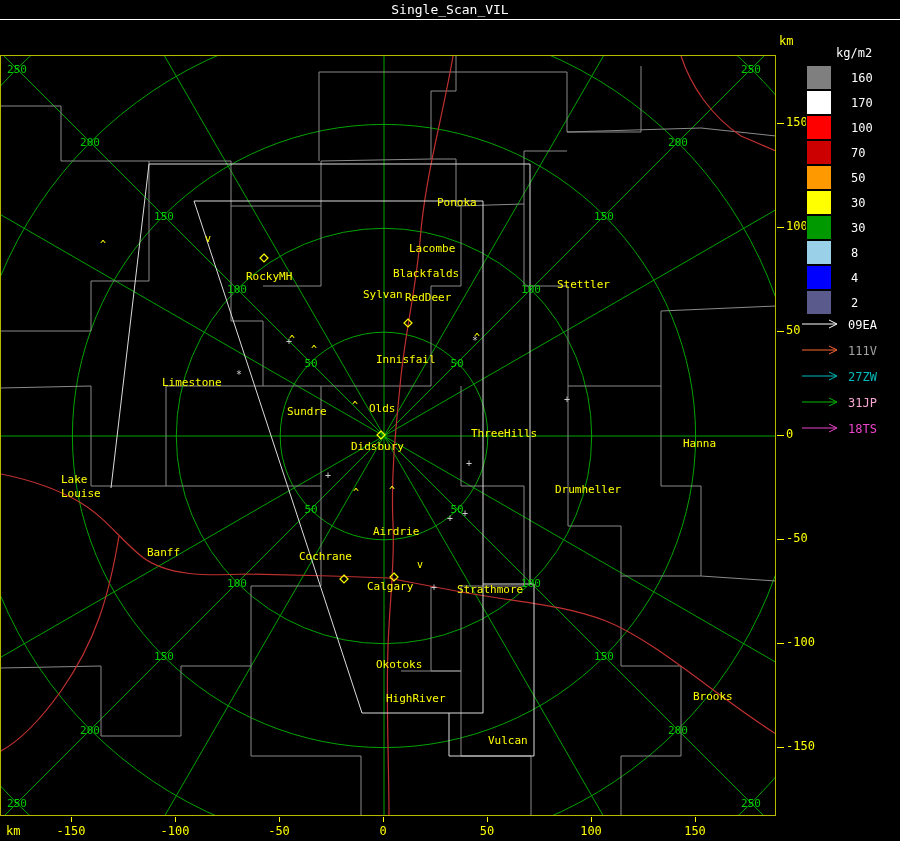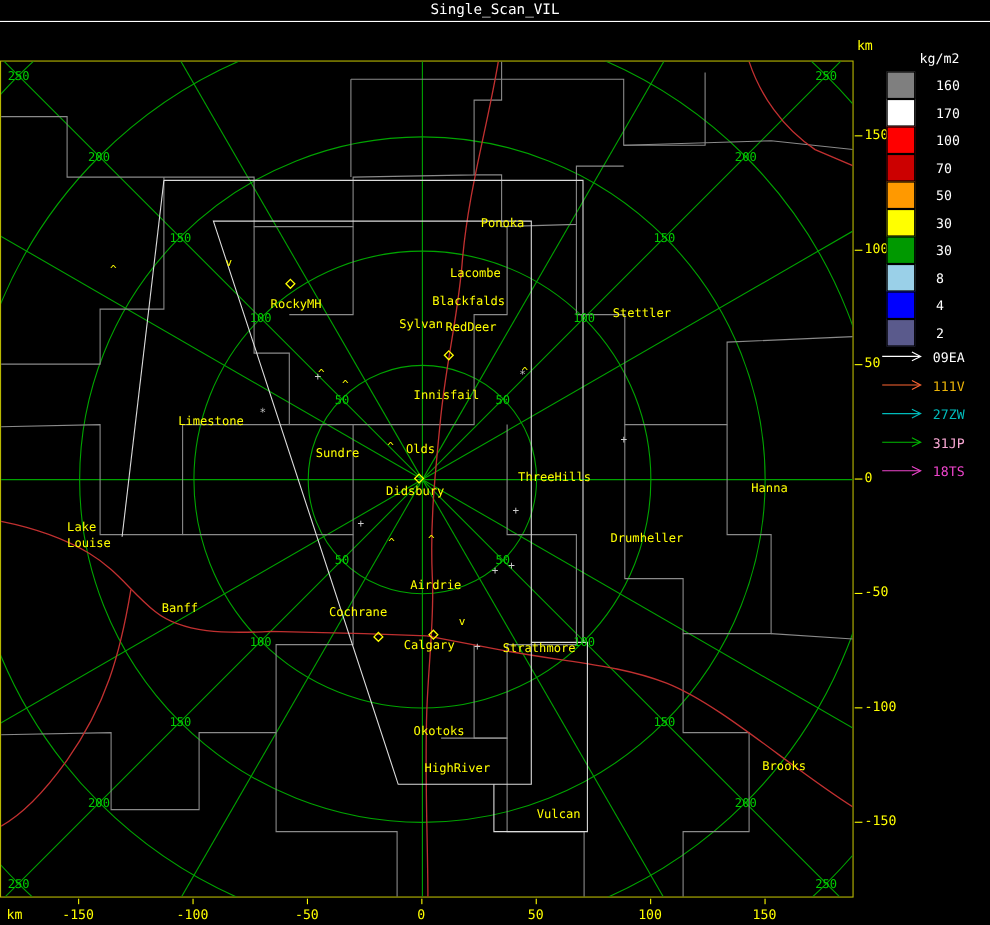--- a/index.html
+++ b/index.html
@@ -269,21 +269,21 @@
           <line x1="2" y1="6" x2="36" y2="6" stroke="#ffffff"></line>
           <polyline points="29,2 37,6 29,10" stroke="#ffffff" fill="none"></polyline>
         </svg>
         <span class="rid" style="color: rgb(255, 255, 255);">09EA</span>
       </div>
       <div class="rrow">
         <svg width="42" height="12">
           <line x1="2" y1="6" x2="36" y2="6" stroke="#ff6633"></line>
           <polyline points="29,2 37,6 29,10" stroke="#ff6633" fill="none"></polyline>
         </svg>
-        <span class="rid" style="color: #eab308;">111V</span>
+        <span class="rid" style="color: #a3a3a3;">111V</span>
       </div>
       <div class="rrow">
         <svg width="42" height="12">
           <line x1="2" y1="6" x2="36" y2="6" stroke="#00bbbb"></line>
           <polyline points="29,2 37,6 29,10" stroke="#00bbbb" fill="none"></polyline>
         </svg>
         <span class="rid" style="color: rgb(0, 187, 187);">27ZW</span>
       </div>
       <div class="rrow">
         <svg width="42" height="12">

